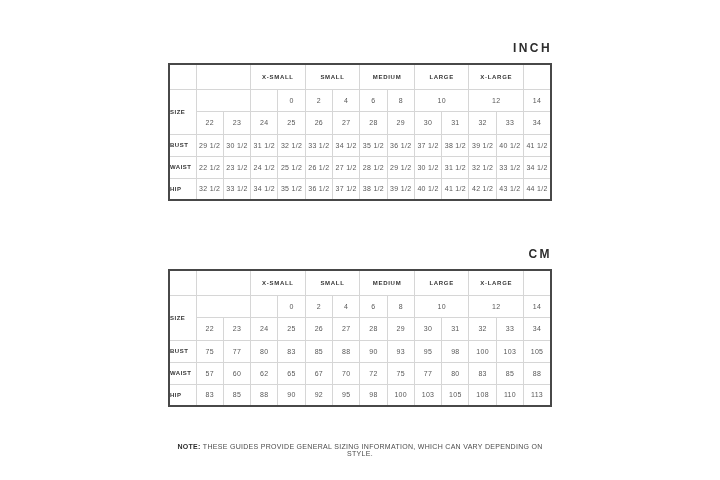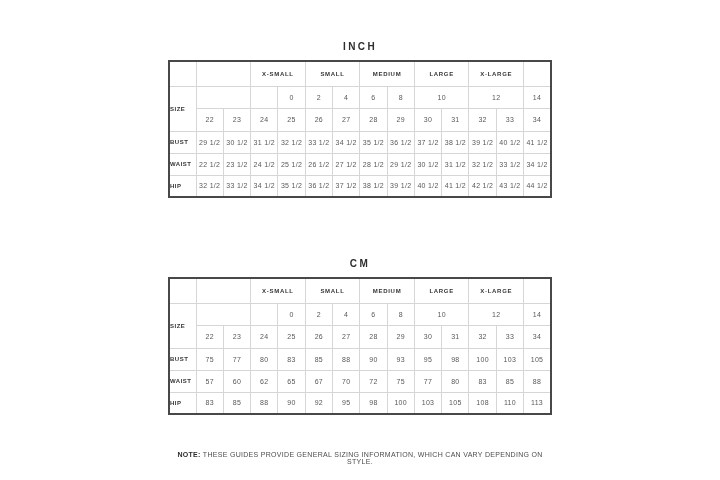--- a/index.html
+++ b/index.html
@@ -11,28 +11,28 @@
     overflow: hidden;
     font-family: "Liberation Sans", sans-serif;
   }
   .content {
     width: 384px;
     margin: 0 auto;
     padding-top: 41px;
   }
   .tbl-title {
     margin: 0 0 8px 0;
-    text-align: center;
-    font-size: 10px;
+    text-align: right;
+    font-size: 12px;
     font-weight: bold;
     letter-spacing: 2.4px;
     color: #2d2d2d;
   }
   .tbl-section.second {
-    margin-top: 60px;
+    margin-top: 46px;
   }
   table.size-table {
     border-collapse: collapse;
     table-layout: fixed;
     width: 384px;
     border: 2px solid #484848;
   }
   table.size-table col.col-label { width: 27px; }
   table.size-table th,
   table.size-table td {

